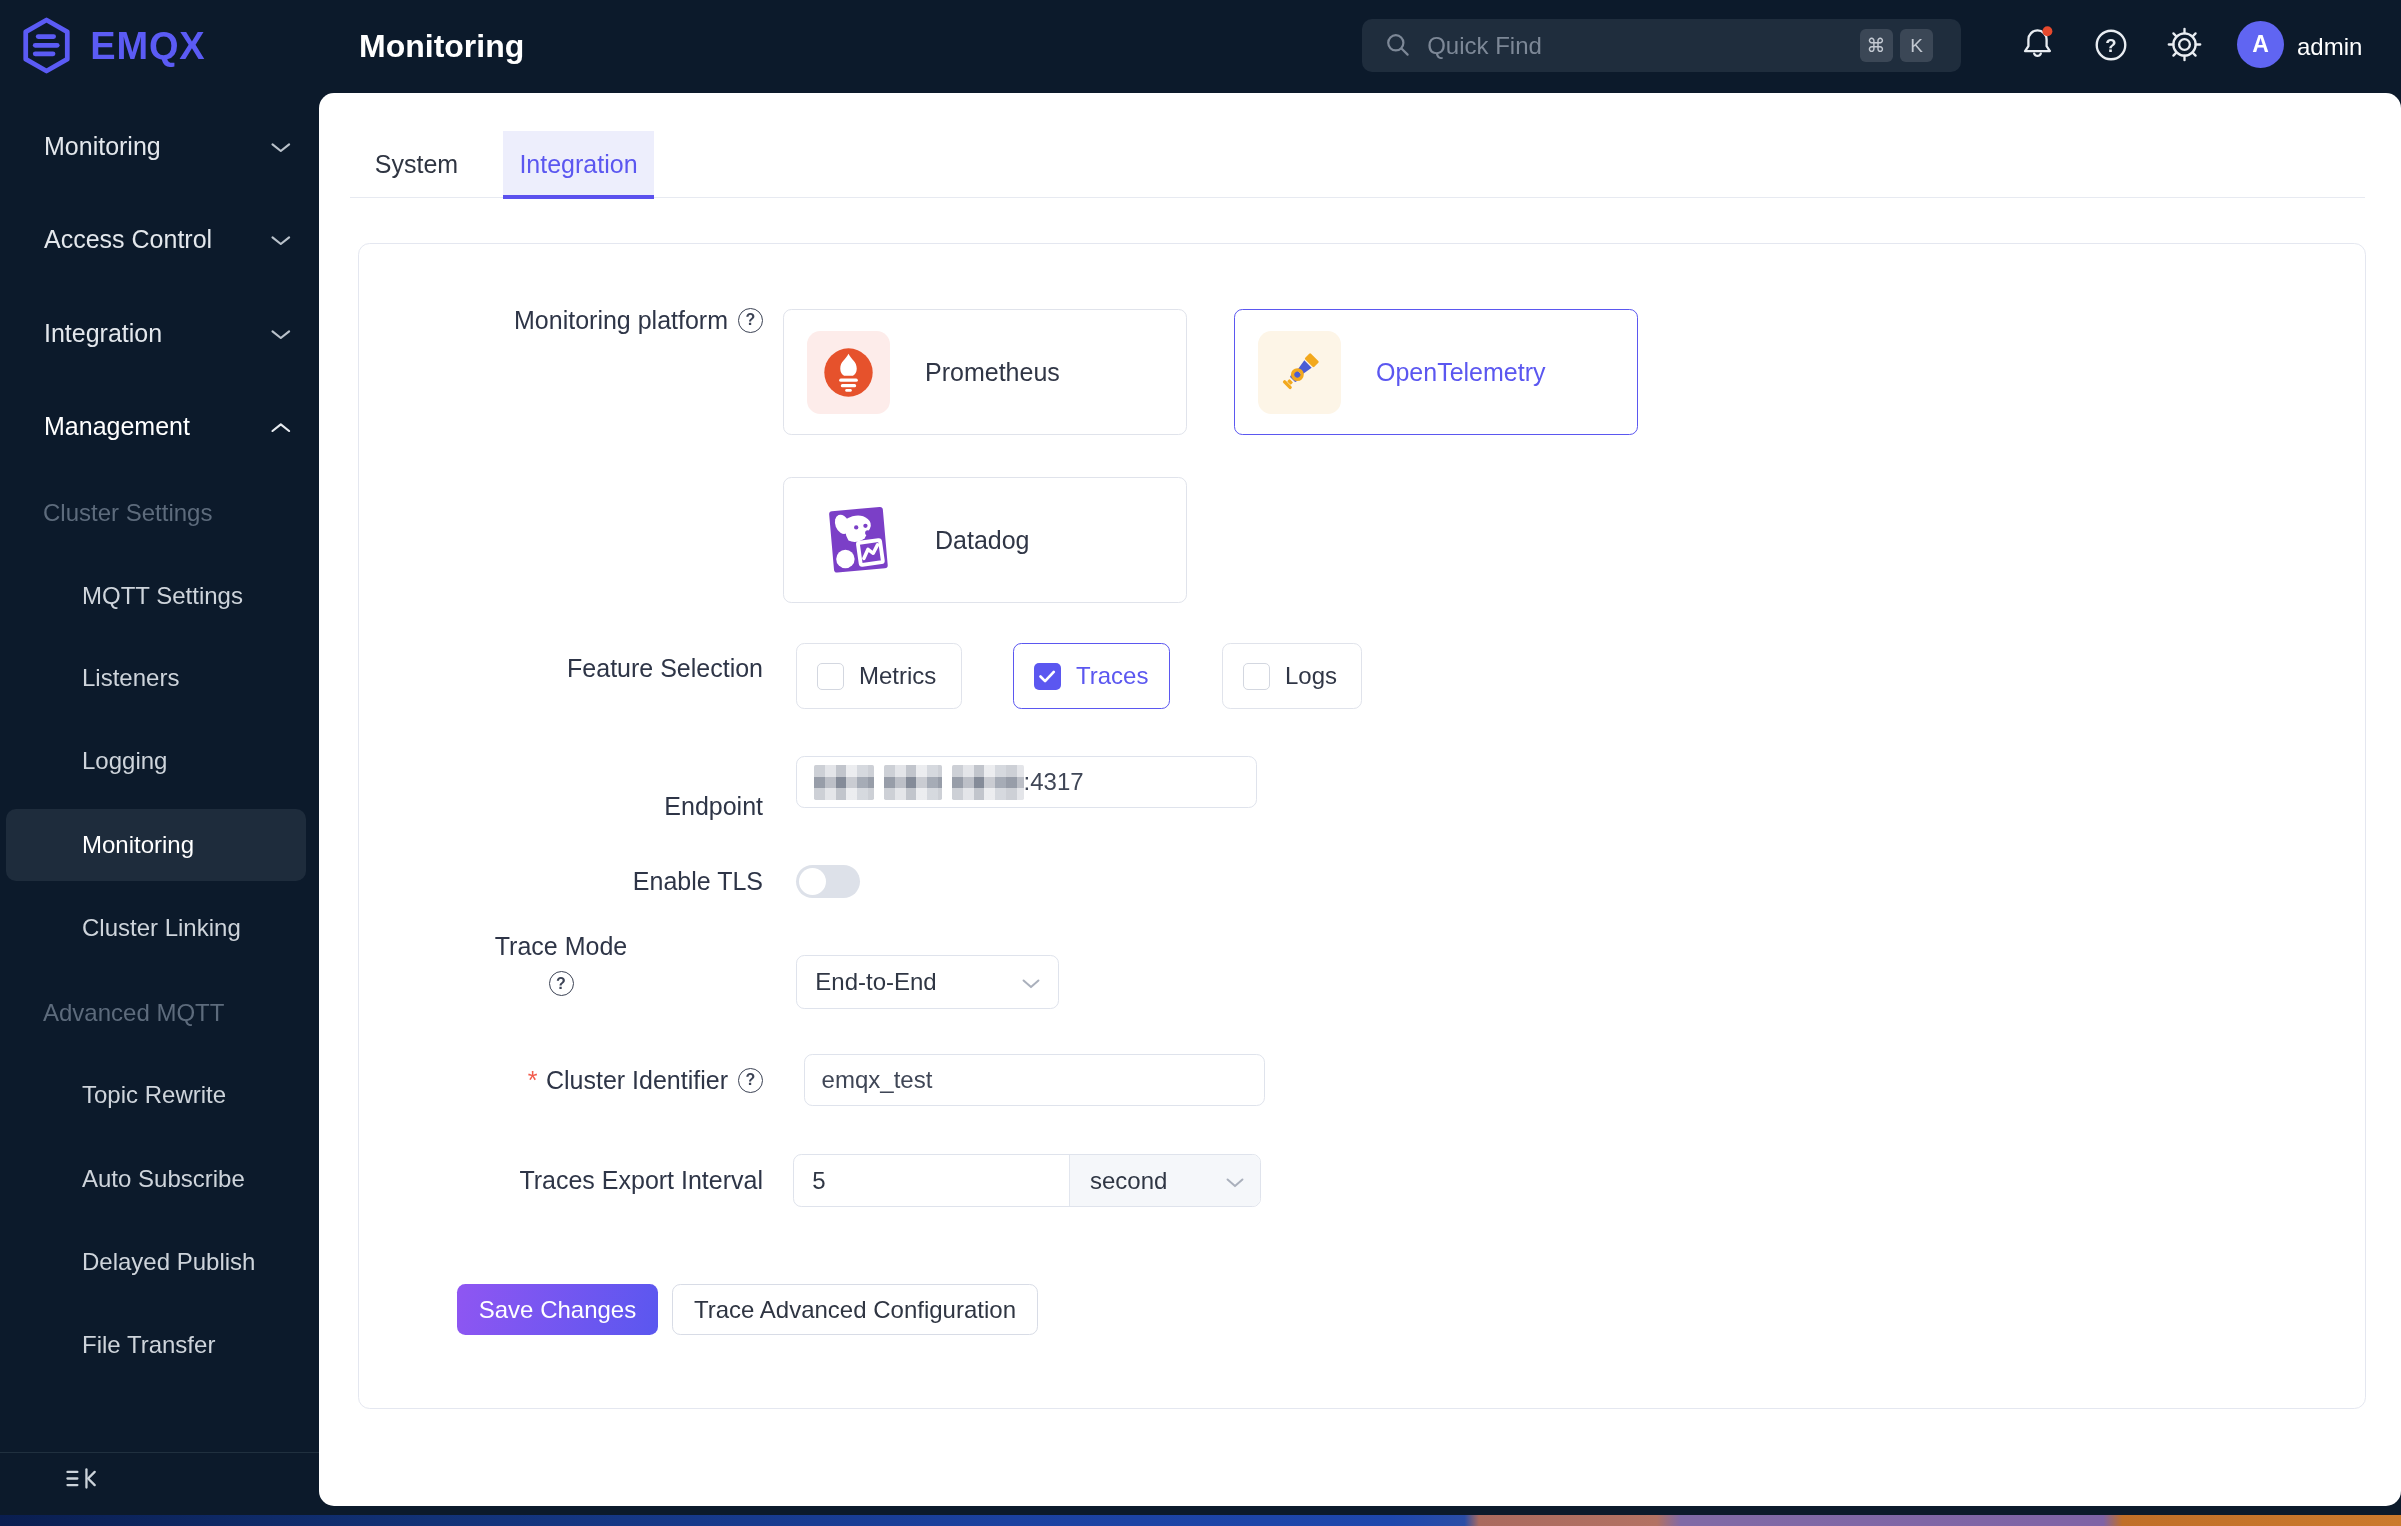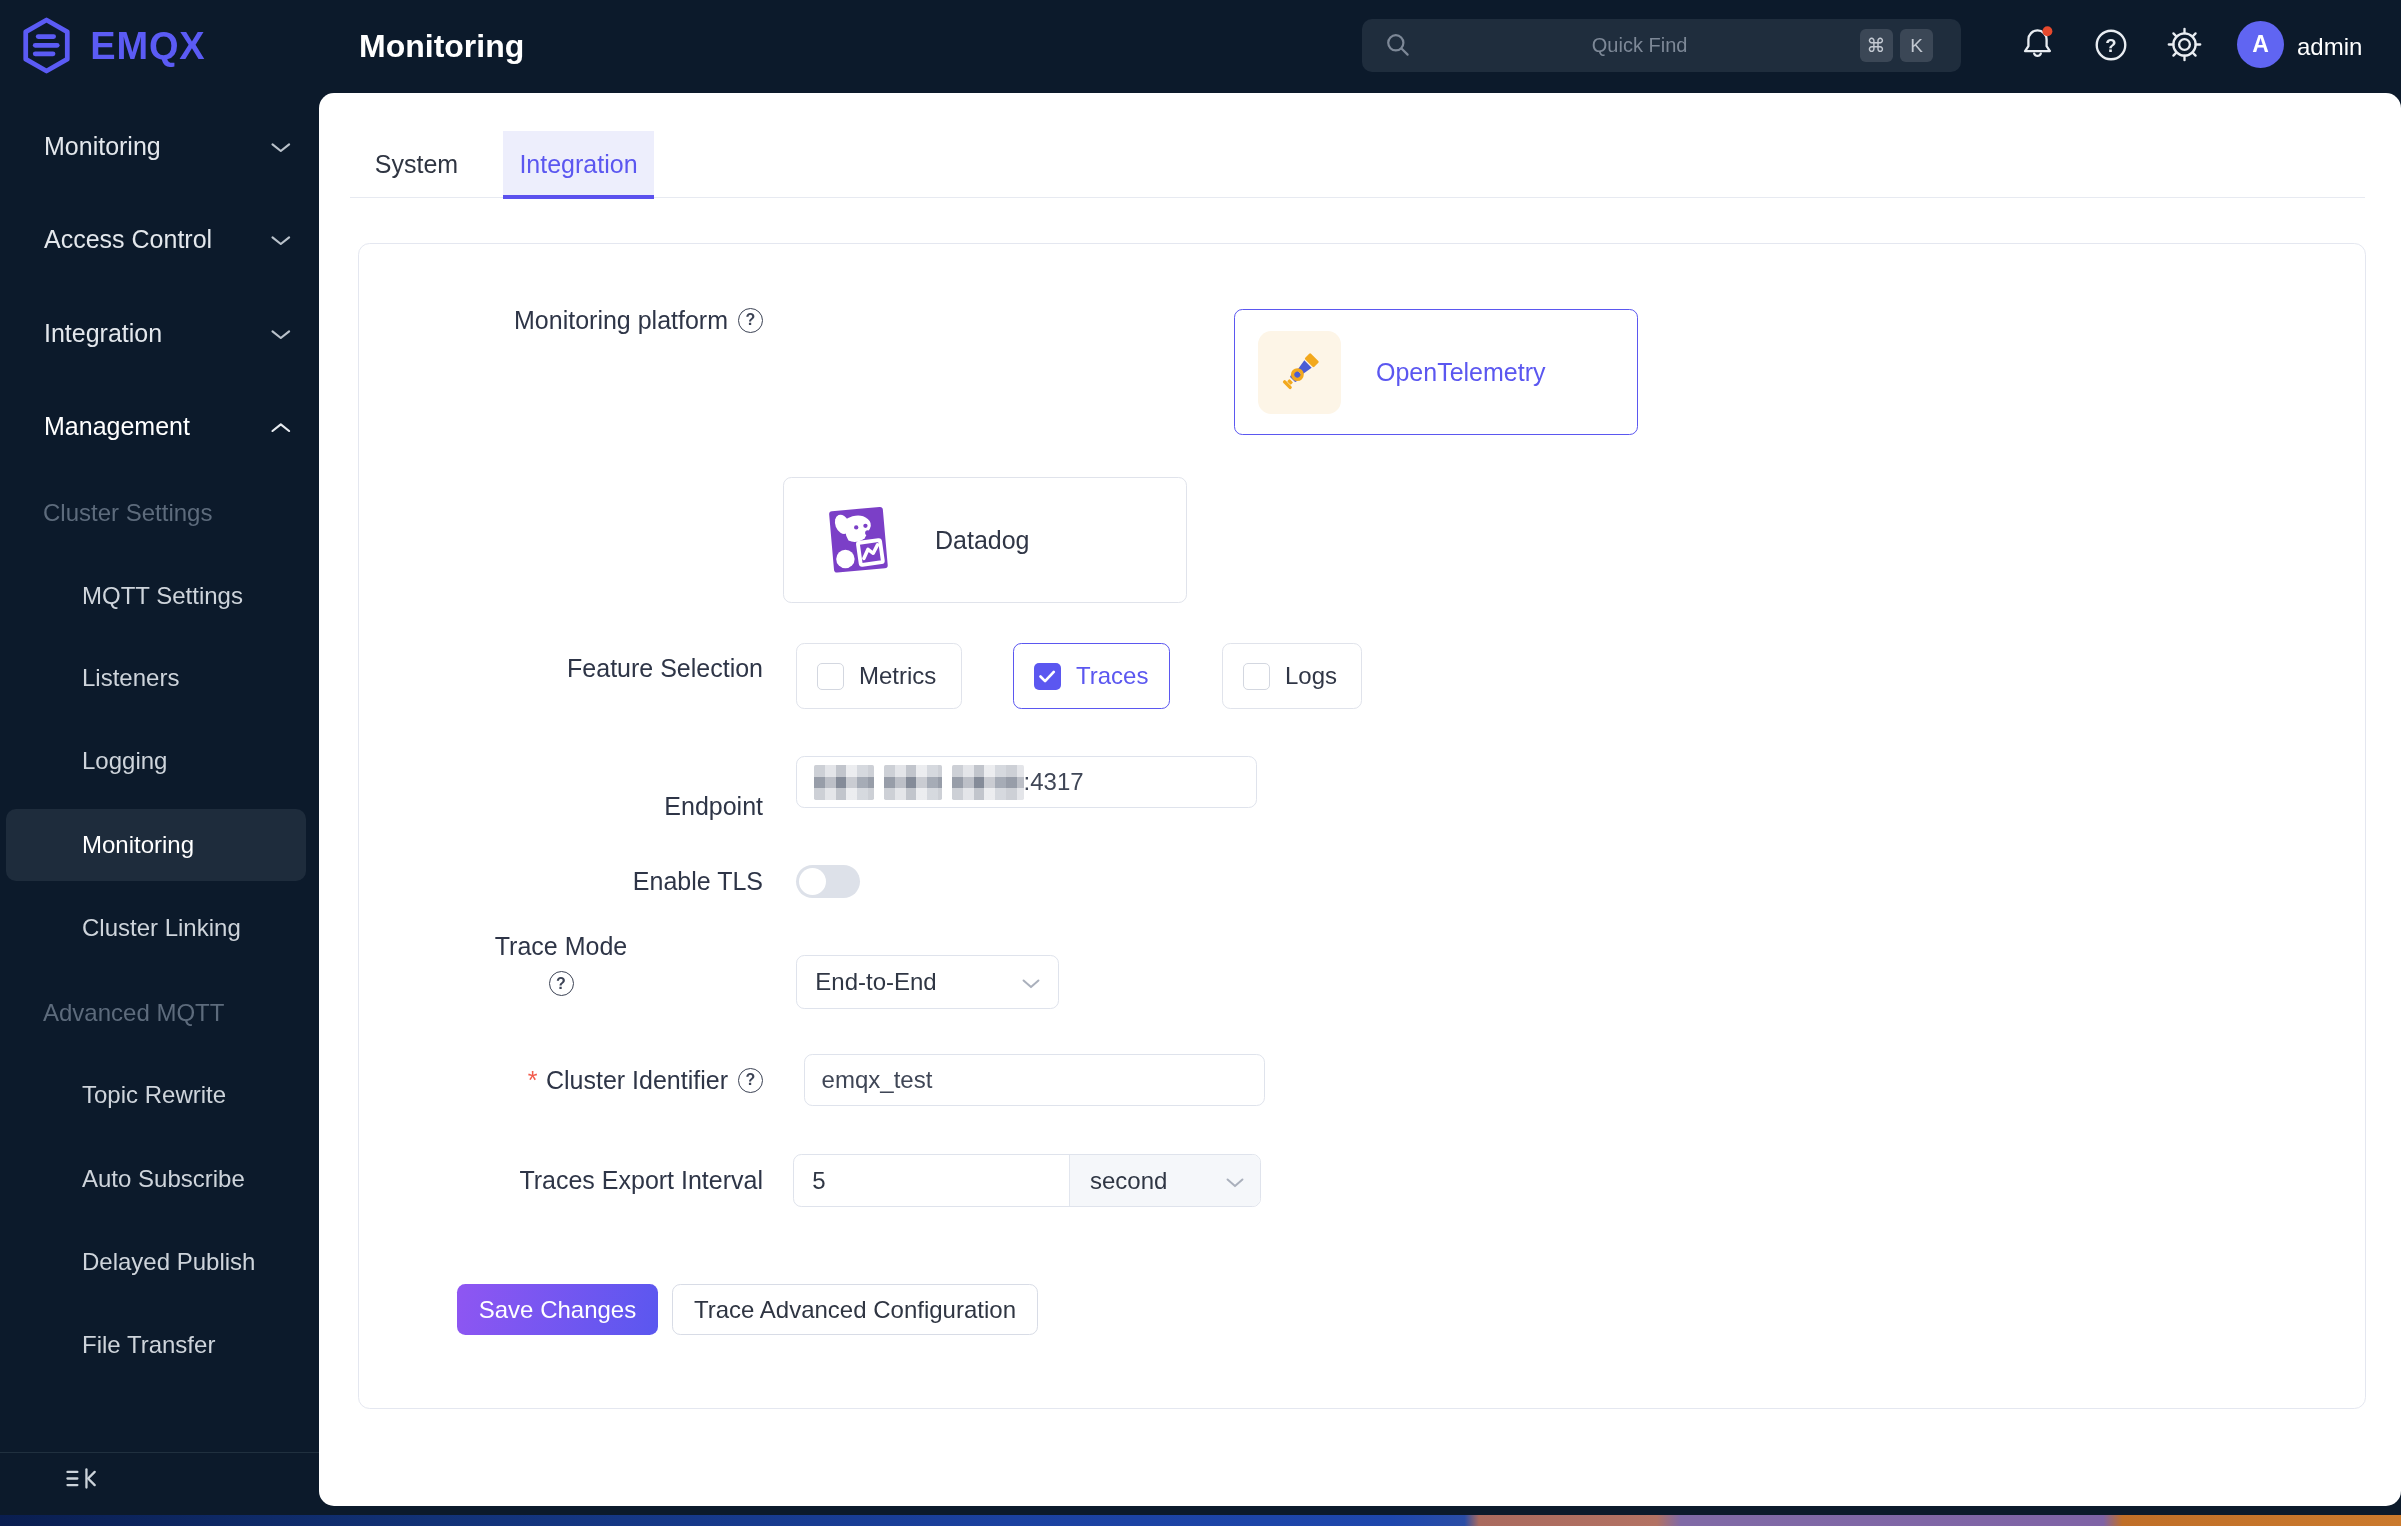--- a/index.html
+++ b/index.html
@@ -12,21 +12,21 @@
       #aa6a5e 61.6%,#b37263 69%,#806aa6 70%,#7f63a6 87.6%,#c06f28 88.4%,#cb7a2d 100%); }
 
   
   .header { position:absolute; top:0; left:0; right:0; height:93px; }
   .logo { position:absolute; left:18.3px; top:16.6px; display:flex; align-items:center; gap:15px; cursor:pointer; }
   .brand-name { font-size:38px; font-weight:bold; letter-spacing:0.8px; color:#5b5bf5; }
   .page-title { position:absolute; left:359px; top:0; height:93px; display:flex; align-items:center;
     color:#fff; font-size:32px; font-weight:bold; }
   .search { position:absolute; left:1362px; top:19px; width:599px; height:53px; background:#1f2d3d;
     border-radius:10px; display:flex; align-items:center; padding:0 28px 0 21.6px; cursor:text; }
-  .search .ph { color:#7d8897; font-size:20px; margin-left:16.6px; flex:1;text-align:center; }
+  .search .ph { color:#7d8897; font-size:24px; margin-left:16.6px; flex:1; }
   .kbd { width:33px; height:33px; background:#3b4756; border-radius:5.8px; color:#c3c9d2;
     font-size:19px; display:flex; align-items:center; justify-content:center; margin-left:7.5px; }
   .hicon { position:absolute; top:23px; width:43px; height:43px; display:flex; align-items:center;
     justify-content:center; cursor:pointer; }
   .avatar { position:absolute; left:2237px; top:21px; width:47px; height:47px; border-radius:50%;
     background:#6065f2; color:#fff; font-size:23px; font-weight:bold; display:flex; align-items:center;
     justify-content:center; cursor:pointer; }
   .username { position:absolute; left:2297px; top:0; height:93px; display:flex; align-items:center;
     color:#fff; font-size:24px; font-weight:400; cursor:pointer; }
 
@@ -268,20 +268,32 @@
     <div class="tab tab-integration">Integration</div>
   </div>
 
   <div class="card">
 
     <div class="flabel" style="top:61px;">
       <span>Monitoring platform</span>
       <span class="qicon">?</span>
     </div>
 
+    <div class="pcard" style="left:424px; top:65px;">
+      <div class="ptile" style="background:#fdecea;">
+        <svg width="55" height="55" viewBox="0 0 100 100">
+          <circle cx="50" cy="50" r="44" fill="#e6522c"></circle>
+          <path d="M50 16c5 11 15 14 15 27 0 7-3.5 11-7 13H42c-3.5-2-7-6-7-13 0-13 10-16 15-27z" fill="#fff"></path>
+          <rect x="33" y="61" width="34" height="6" rx="3" fill="#fff"></rect>
+          <rect x="36" y="71" width="28" height="6" rx="3" fill="#fff"></rect>
+          <rect x="44" y="80" width="12" height="5" rx="2.5" fill="#fff"></rect>
+        </svg>
+      </div>
+      <span class="pname">Prometheus</span>
+    </div>
 
     <div class="pcard selected" style="left:875px; top:65px;">
       <div class="ptile" style="background:#fdf5e7;">
         <svg width="55" height="55" viewBox="0 0 100 100">
           <g transform="translate(50 50) rotate(45) scale(0.78) translate(-50 -50)">
             <rect x="35" y="0" width="30" height="19" rx="3" fill="#f2a81d"></rect>
             <path d="M38 22 h24 l-4 26 h-16 z" fill="#4a5cd5"></path>
             <rect x="40.5" y="50" width="19" height="23" rx="3" fill="#4a5cd5"></rect>
             <rect x="44" y="77" width="12" height="8" rx="2" fill="#f2a81d"></rect>
             <rect x="37" y="86" width="26" height="8" rx="4" fill="#f2a81d"></rect>

